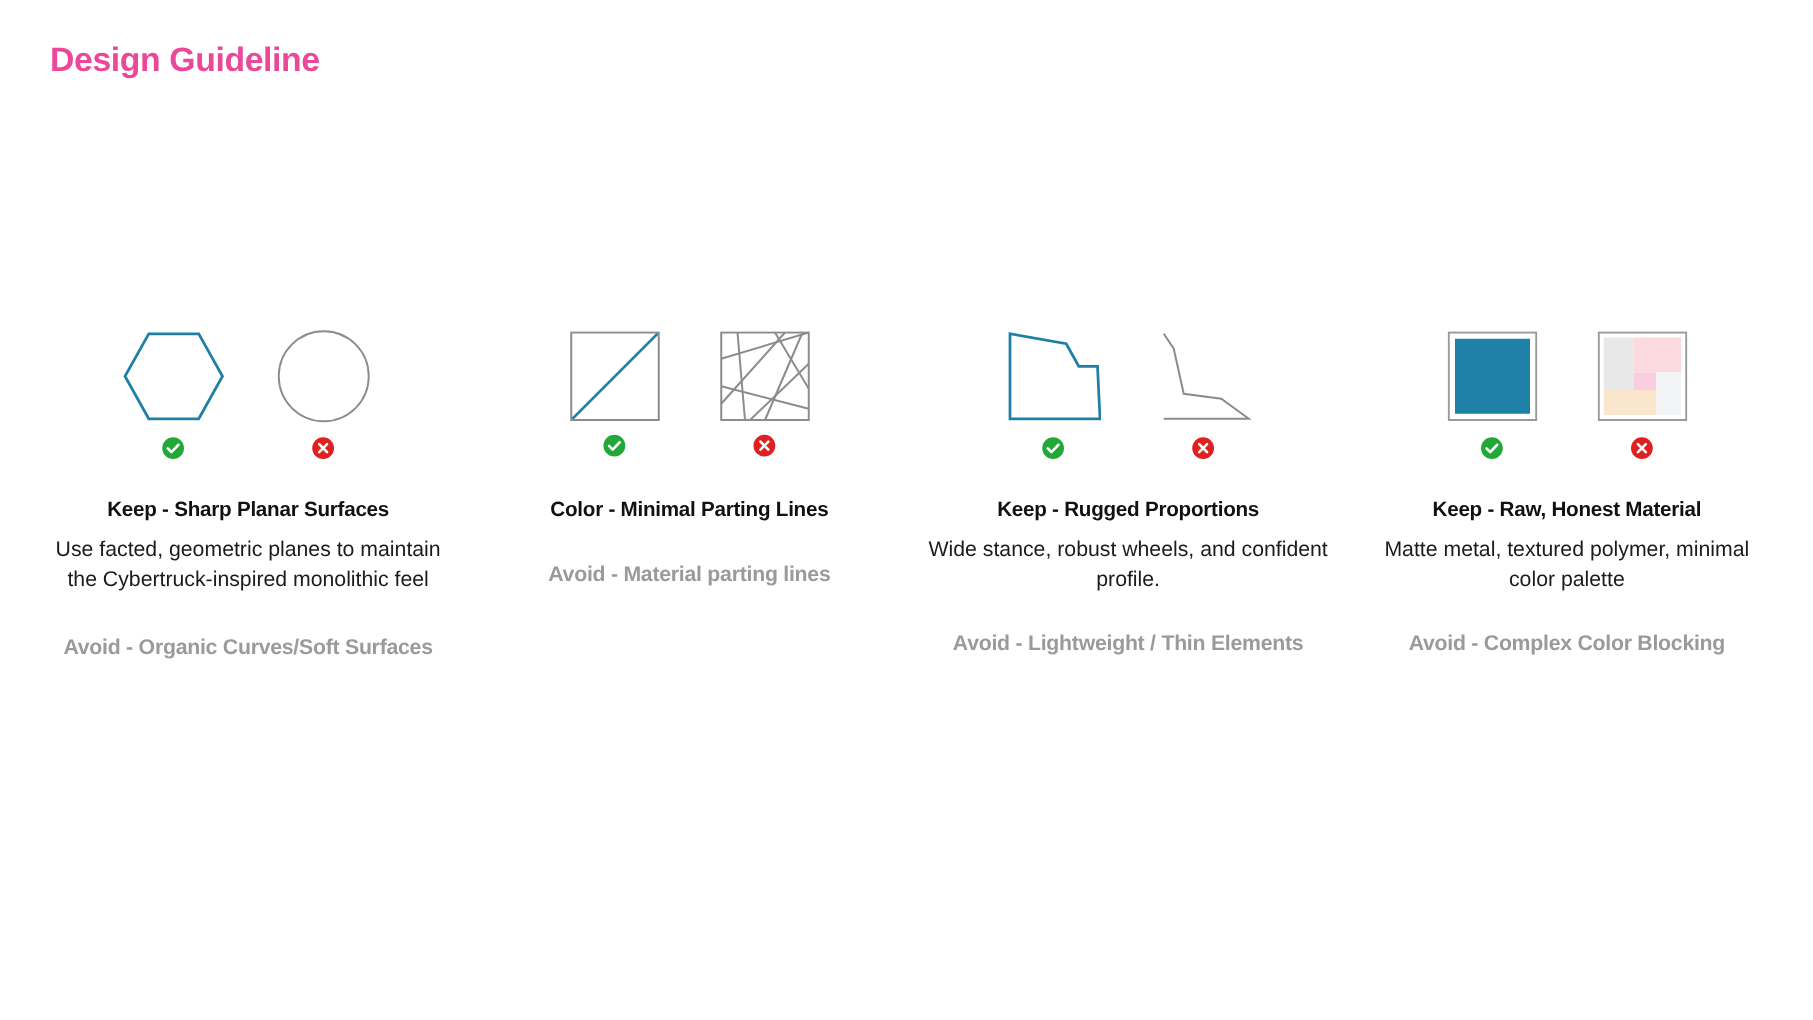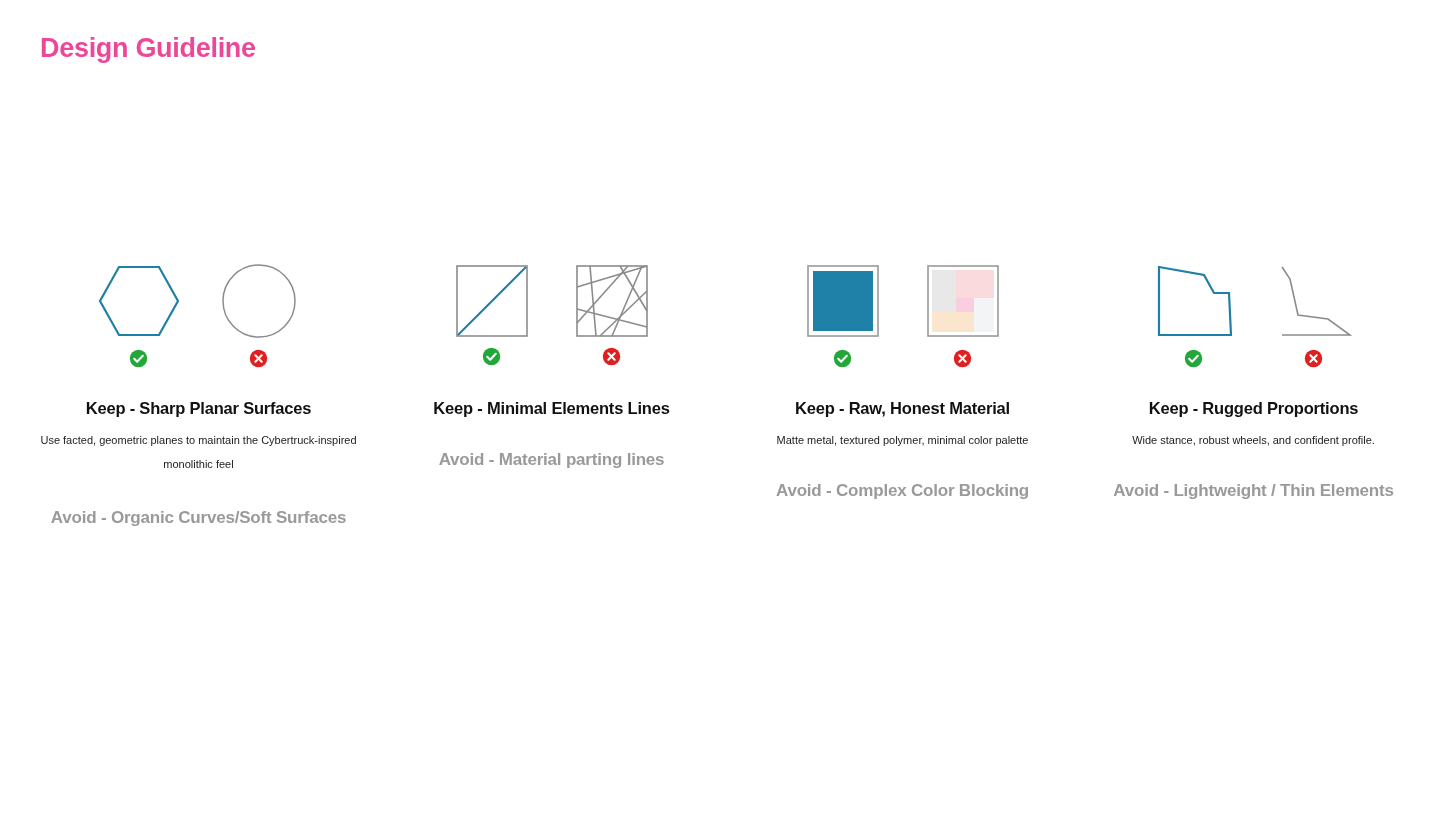--- a/index.html
+++ b/index.html
@@ -89,21 +89,21 @@
   }
   .keep-title {
     font-size: 16.5px;
     font-weight: bold;
     color: #111111;
     letter-spacing: -0.2px;
     margin-top: 12px;
     white-space: nowrap;
   }
   .keep-desc {
-    font-size: 11px;
+    font-size: 17px;
     font-weight: normal;
     color: #1b1b1b;
     line-height: 24px;
     margin-top: 10px;
     max-width: 330px;
   }
   .avoid-title {
     font-size: 17px;
     font-weight: bold;
     color: #9a9a9a;
@@ -191,22 +191,58 @@
         </div>
         <svg class="badge tight" viewBox="0 0 24 24">
           <circle cx="12" cy="12" r="11" fill="#e02020"></circle>
           <path d="M8 8 L16 16 M16 8 L8 16" fill="none" stroke="#ffffff" stroke-width="2.6" stroke-linecap="round"></path>
         </svg>
       </div>
 
     </div>
 
     <div class="text-block">
-      <div class="keep-title">Keep - Minimal Elements Lines</div>
+      <div class="keep-title">Color - Minimal Parting Lines</div>
       <div class="avoid-title avoid-gap-two">Avoid - Material parting lines</div>
+    </div>
+  </div>
+
+  <div class="column c3">
+    <div class="icon-row">
+
+      <div class="icon-cell keep-cell">
+        <div class="art">
+          <svg width="76" height="72" viewBox="0 0 76 72">
+            <polygon points="3,2 48,10 58,28 73,28 75,70 3,70" fill="none" stroke="#1f7fa6" stroke-width="2.2" stroke-linejoin="miter"></polygon>
+          </svg>
+        </div>
+        <svg class="badge" viewBox="0 0 24 24">
+          <circle cx="12" cy="12" r="11" fill="#22a838"></circle>
+          <path d="M6.6 12.3 L10.3 16 L17.4 8.6" fill="none" stroke="#ffffff" stroke-width="2.6" stroke-linecap="round" stroke-linejoin="round"></path>
+        </svg>
+      </div>
+
+      <div class="icon-cell">
+        <div class="art">
+          <svg width="76" height="72" viewBox="0 0 76 72">
+            <polyline points="6,2 14,14 22,50 52,54 74,70 6,70" fill="none" stroke="#8c8c8c" stroke-width="1.6" stroke-linejoin="miter"></polyline>
+          </svg>
+        </div>
+        <svg class="badge" viewBox="0 0 24 24">
+          <circle cx="12" cy="12" r="11" fill="#e02020"></circle>
+          <path d="M8 8 L16 16 M16 8 L8 16" fill="none" stroke="#ffffff" stroke-width="2.6" stroke-linecap="round"></path>
+        </svg>
+      </div>
+
+    </div>
+
+    <div class="text-block">
+      <div class="keep-title">Keep - Rugged Proportions</div>
+      <div class="keep-desc">Wide stance, robust wheels, and confident profile.</div>
+      <div class="avoid-title avoid-gap-one">Avoid - Lightweight / Thin Elements</div>
     </div>
   </div>
 
   <div class="column c4">
     <div class="icon-row">
 
       <div class="icon-cell keep-cell">
         <div class="art">
           <svg width="72" height="72" viewBox="0 0 72 72">
             <rect x="1" y="1" width="70" height="70" fill="#ffffff" stroke="#9a9a9a" stroke-width="1.6"></rect>
@@ -238,49 +274,13 @@
 
     </div>
 
     <div class="text-block">
       <div class="keep-title">Keep - Raw, Honest Material</div>
       <div class="keep-desc">Matte metal, textured polymer, minimal color palette</div>
       <div class="avoid-title avoid-gap-one">Avoid - Complex Color Blocking</div>
     </div>
   </div>
 
-  <div class="column c3">
-    <div class="icon-row">
-
-      <div class="icon-cell keep-cell">
-        <div class="art">
-          <svg width="76" height="72" viewBox="0 0 76 72">
-            <polygon points="3,2 48,10 58,28 73,28 75,70 3,70" fill="none" stroke="#1f7fa6" stroke-width="2.2" stroke-linejoin="miter"></polygon>
-          </svg>
-        </div>
-        <svg class="badge" viewBox="0 0 24 24">
-          <circle cx="12" cy="12" r="11" fill="#22a838"></circle>
-          <path d="M6.6 12.3 L10.3 16 L17.4 8.6" fill="none" stroke="#ffffff" stroke-width="2.6" stroke-linecap="round" stroke-linejoin="round"></path>
-        </svg>
-      </div>
-
-      <div class="icon-cell">
-        <div class="art">
-          <svg width="76" height="72" viewBox="0 0 76 72">
-            <polyline points="6,2 14,14 22,50 52,54 74,70 6,70" fill="none" stroke="#8c8c8c" stroke-width="1.6" stroke-linejoin="miter"></polyline>
-          </svg>
-        </div>
-        <svg class="badge" viewBox="0 0 24 24">
-          <circle cx="12" cy="12" r="11" fill="#e02020"></circle>
-          <path d="M8 8 L16 16 M16 8 L8 16" fill="none" stroke="#ffffff" stroke-width="2.6" stroke-linecap="round"></path>
-        </svg>
-      </div>
-
-    </div>
-
-    <div class="text-block">
-      <div class="keep-title">Keep - Rugged Proportions</div>
-      <div class="keep-desc">Wide stance, robust wheels, and confident profile.</div>
-      <div class="avoid-title avoid-gap-one">Avoid - Lightweight / Thin Elements</div>
-    </div>
-  </div>
-
 </div>
 
 </body></html>

